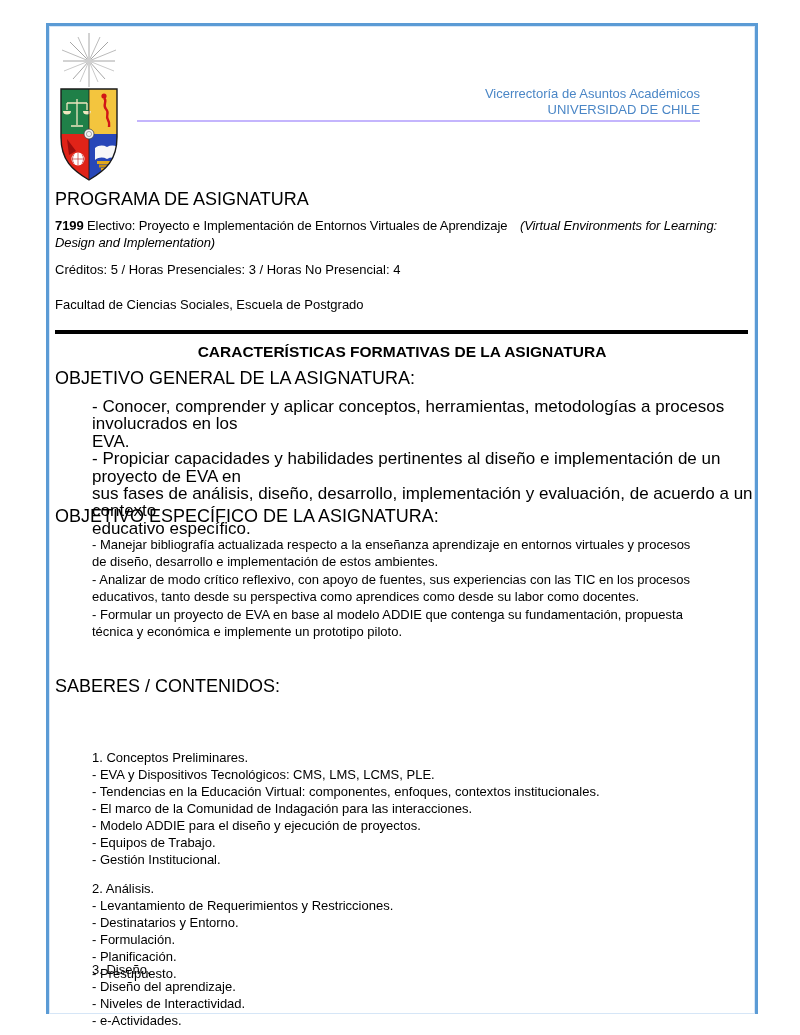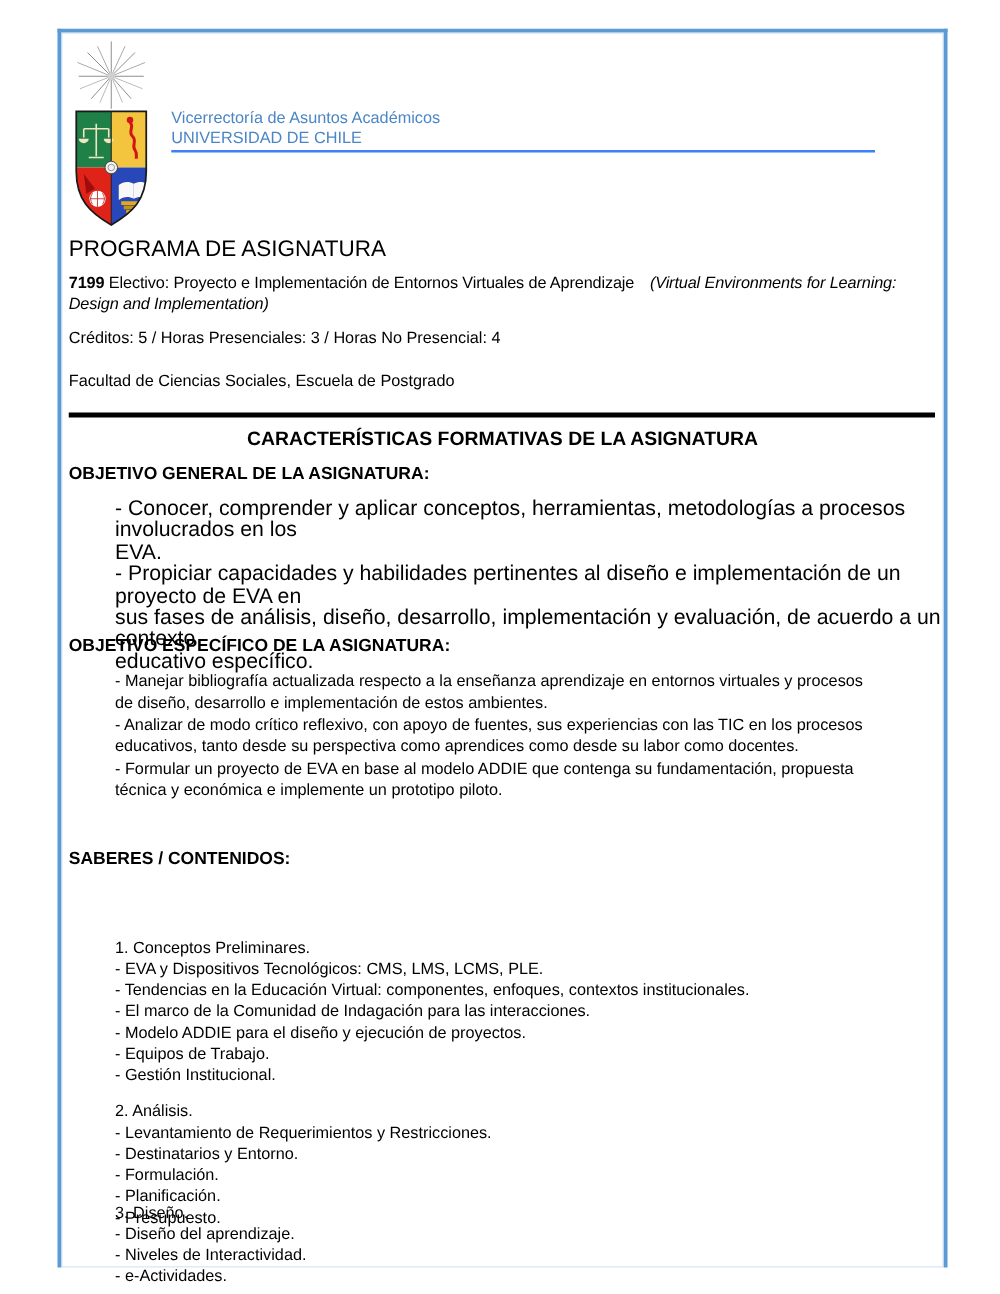--- a/index.html
+++ b/index.html
@@ -2,32 +2,32 @@
 <html><head>
 <meta charset="utf-8">
 <style>
   html,body{margin:0;padding:0;background:#ffffff;}
   body{width:800px;height:1035px;font-family:"Liberation Sans","DejaVu Sans",sans-serif;color:#000;}
   .page{position:relative;width:800px;height:1035px;overflow:hidden;background:#fff;}
   .abs{position:absolute;}
   .frame{left:46px;top:23px;width:712px;height:991px;border:3px solid #5b9bd5;border-bottom:none;
          box-sizing:border-box;box-shadow:inset 0 0 0 1px #d6e6f7;}
   .org-block{left:137px;top:86px;width:563px;color:#4a86c6;font-size:13px;line-height:15.5px;
-             border-bottom:2px solid #3b82f6;padding-bottom:3px;}
+             border-bottom:2px solid #c4b5fd;padding-bottom:3px;text-align:right;}
   .doc-title{left:55px;top:191px;width:694px;text-align:left;font-weight:normal;font-size:18px;line-height:17px;}
   .course-line{left:55px;top:217px;width:700px;font-size:13px;line-height:17px;letter-spacing:-0.1px;}
   .b{font-weight:bold;margin-top:20px;}
   .i{font-style:italic;}
   .gap{margin-left:9px;white-space:pre-line;}
   .body-line{font-size:13px;line-height:17px;}
   .credits{left:55px;top:261px;width:694px;}
   .faculty{left:55px;top:296px;width:694px;}
   .divider{left:55px;top:330px;width:693px;height:4px;background:#000;}
   .section-title{left:55px;top:343px;width:694px;text-align:center;font-weight:bold;font-size:15.5px;line-height:17px;}
-  .sec-head{font-weight:bold;font-size:14px;line-height:16px;}
+  .sec-head{font-weight:normal;font-size:18px;line-height:16px;}
   .pre{white-space:pre-line;}
   .og-head{left:55px;top:370px;width:660px;}
   .og-body{left:92px;top:398px;width:666px;font-size:17px;line-height:17.4px;}
   .oe-head{left:55px;top:508px;width:660px;}
   .oe-body{left:92px;top:536px;width:666px;font-size:13px;line-height:17.4px;}
   .sab-head{left:55px;top:678px;width:660px;}
   .sab-u1{left:92px;top:705px;width:666px;font-size:13px;line-height:17px;margin-top:44px;}
   .sab-u2{left:92px;top:880px;width:666px;font-size:13px;line-height:17px;}
   .sab-u3{left:92px;top:961px;width:666px;font-size:13px;line-height:17px;}
   .logo{left:50px;top:33px;}

